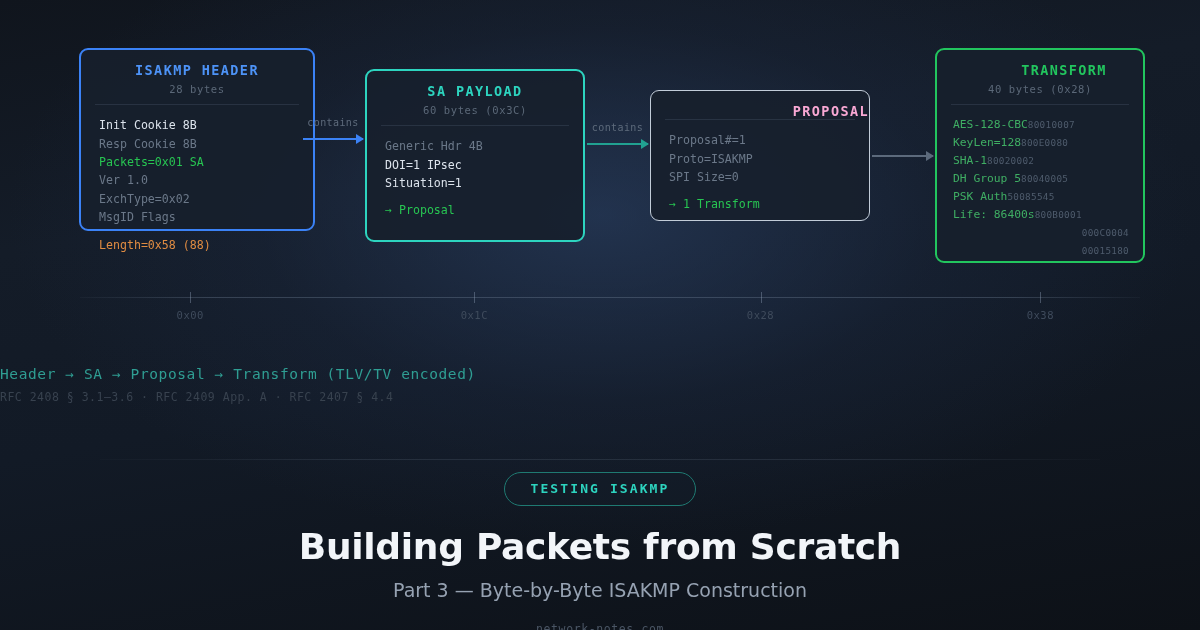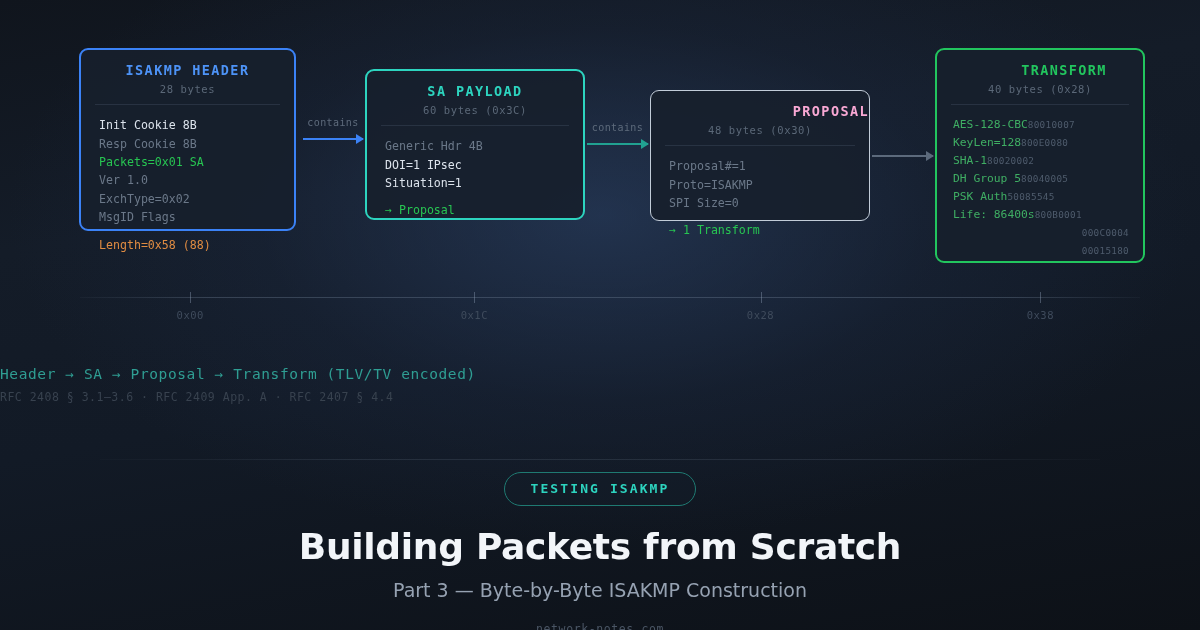--- a/index.html
+++ b/index.html
@@ -72,27 +72,27 @@
   }
   .row .hex {
     font-size: 9.3px;
     color: #4e5b6c;
     letter-spacing: 0.3px;
   }
   .row.spacer-before { margin-top: 9px; }
 
   
   #card-isakmp {
-    left: 79px; top: 48px; width: 217px; height: 183px;
+    left: 79px; top: 48px; width: 236px; height: 183px;
     border: 2px solid #3b82f6;
   }
   #card-isakmp .card-title { color: #4d93f7; }
 
   #card-sa {
-    left: 365px; top: 69px; width: 220px; height: 151px;
+    left: 365px; top: 69px; width: 220px; height: 173px;
     border: 2px solid #2dd4bf;
   }
   #card-sa .card-title { color: #2dd4bf; }
 
   #card-proposal {
     left: 650px; top: 90px; width: 220px; height: 131px;
     border: 1.5px solid #c2ccd8;
   }
   #card-proposal .card-title { color: #f9a8d4; text-align: right; }
 
@@ -275,21 +275,20 @@
       <div class="rows">
         <div class="row t-dim"><span>Generic Hdr 4B</span></div>
         <div class="row t-white"><span>DOI=1 IPsec</span></div>
         <div class="row t-white"><span>Situation=1</span></div>
         <div class="row t-green spacer-before"><span>→ Proposal</span></div>
       </div>
     </div>
 
     <div class="card" id="card-proposal">
       <div class="card-title">PROPOSAL</div>
-      <div class="card-sub">48 bytes (0x30)</div>
       <div class="divider"></div>
       <div class="rows">
         <div class="row t-dim"><span>Proposal#=1</span></div>
         <div class="row t-dim"><span>Proto=ISAKMP</span></div>
         <div class="row t-dim"><span>SPI Size=0</span></div>
         <div class="row t-green spacer-before"><span>→ 1 Transform</span></div>
       </div>
     </div>
 
     <div class="card" id="card-transform">

